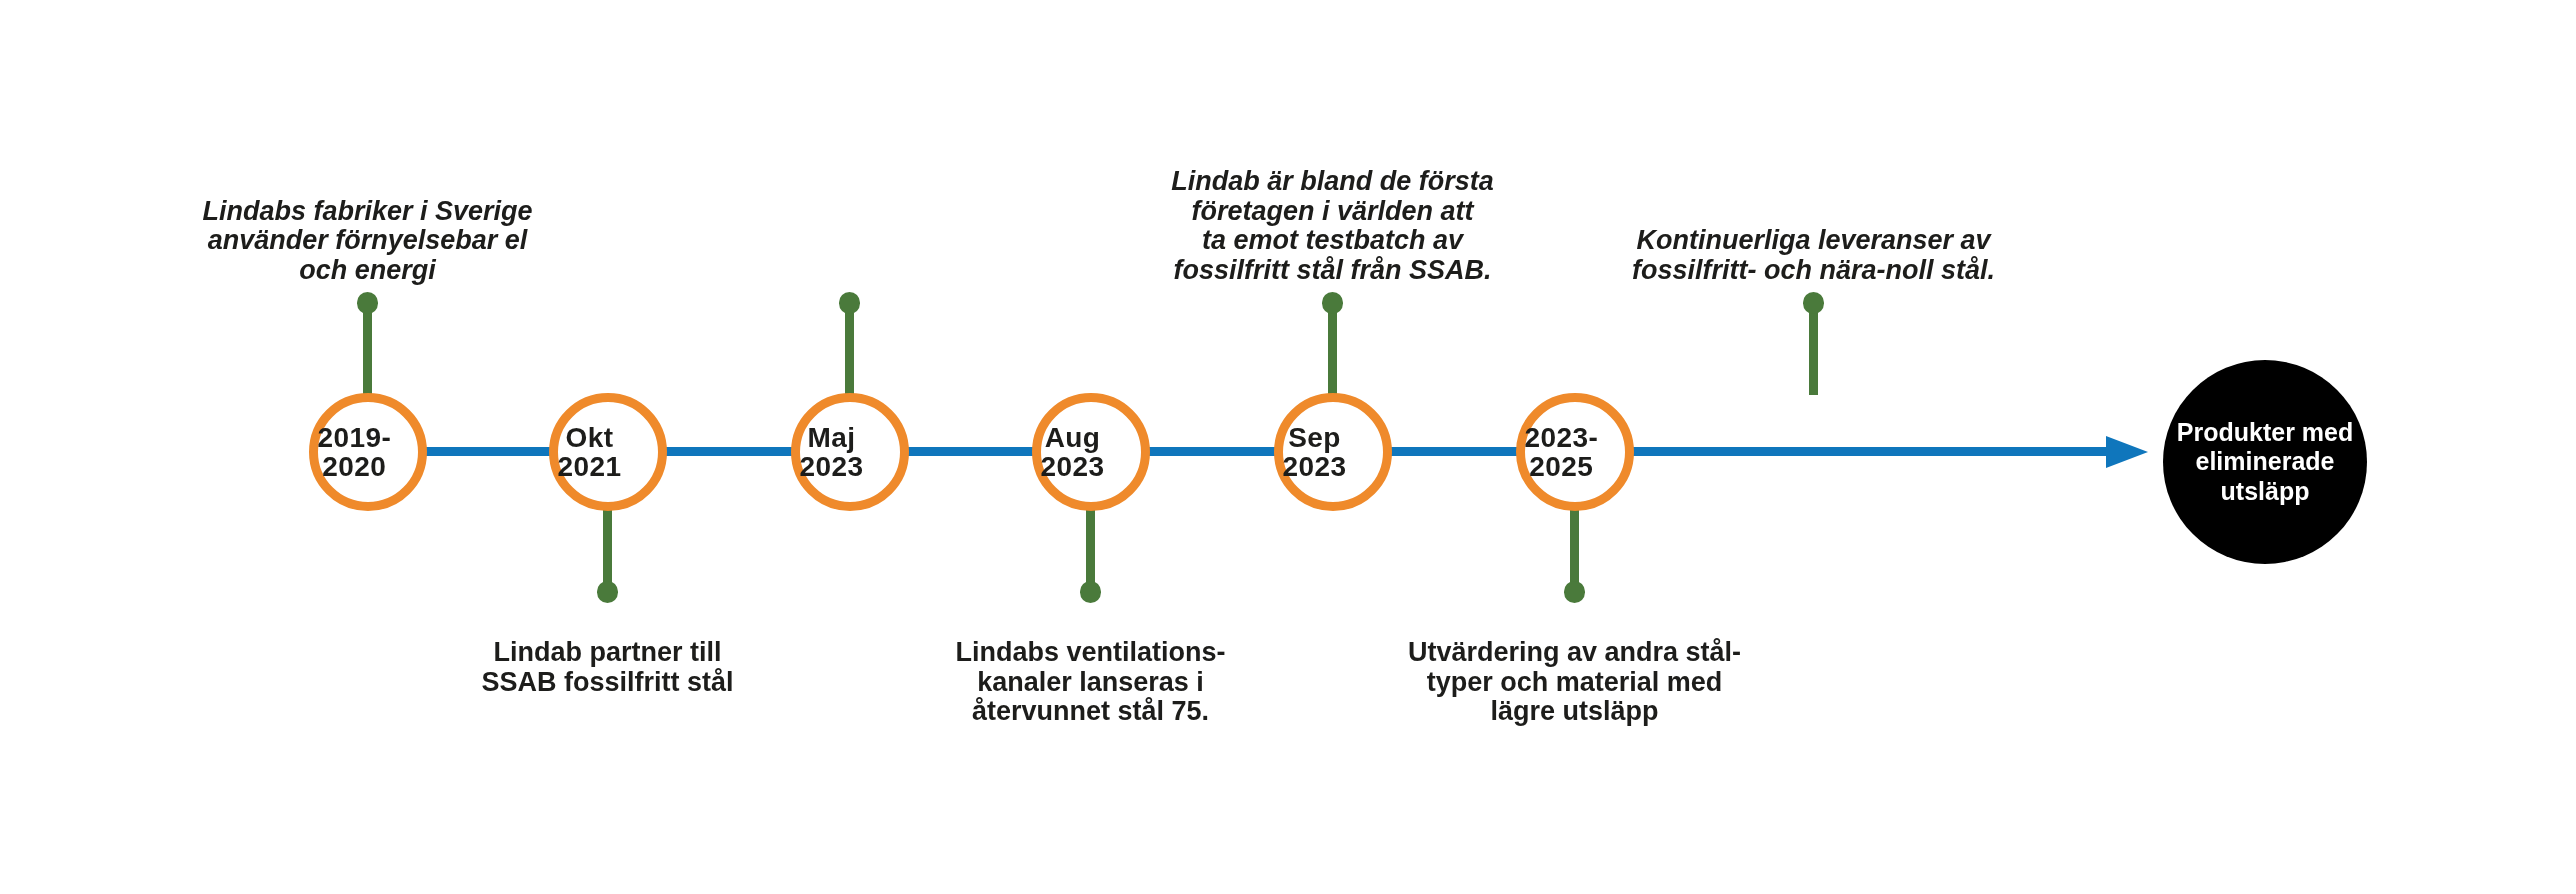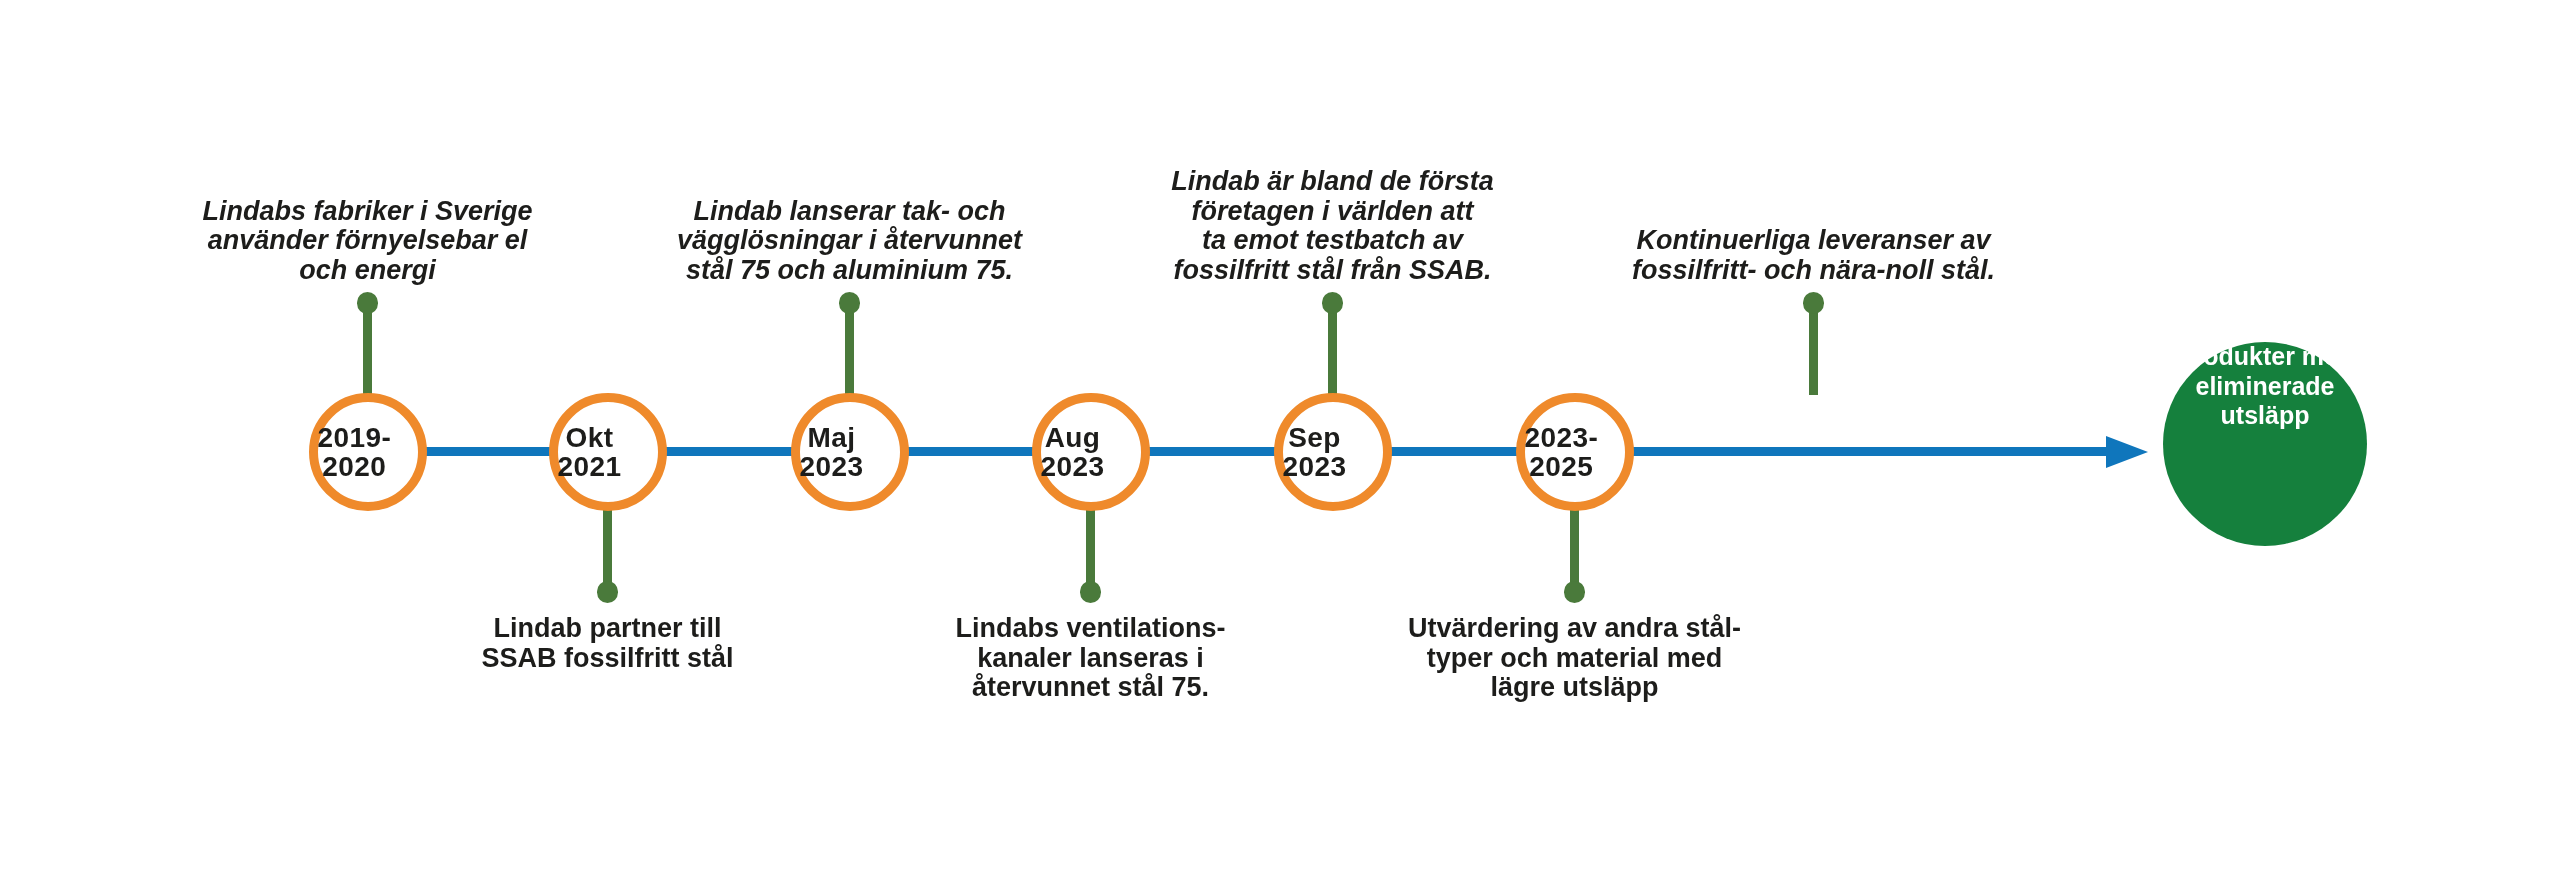--- a/index.html
+++ b/index.html
@@ -93,33 +93,33 @@
     left: 0;
     width: 429px;
     text-align: center;
     font-size: 27px;
     font-weight: 700;
     color: #1D1D1B;
     line-height: 29.5px;
     white-space: pre;
   }
   .m-label.above { bottom: 609px; font-style: italic; }
-  .m-label.below { top: 614px; }
+  .m-label.below { top: 638px; }
 
   
   .end-node {
     position: absolute;
     left: 2163px;
-    top: 342px;
+    top: 360px;
     width: 204px;
     height: 204px;
-    background: #15803d;
+    background: #000000;
     border-radius: 50%;
     display: flex;
-    align-items: flex-start;
+    align-items: center;
     justify-content: center;
     z-index: 3;
   }
   .end-label {
     color: #ffffff;
     font-size: 25px;
     font-weight: 700;
     line-height: 29.5px;
     text-align: center;
     white-space: pre;
@@ -150,23 +150,20 @@
     <div class="m-dot below"></div>
     <div class="m-label below">Lindab partner till
 SSAB fossilfritt stål</div>
     <div class="m-node">
       <span class="m-date">Okt
 2021</span>
     </div>
   </div>
 
   <div class="milestone" style="left:850px;">
-    <div class="m-label above">Lindab lanserar tak- och
-vägglösningar i återvunnet
-stål 75 och aluminium 75.</div>
     <div class="m-stem above"></div>
     <div class="m-dot above"></div>
     <div class="m-node">
       <span class="m-date">Maj
 2023</span>
     </div>
   </div>
 
   <div class="milestone" style="left:1091px;">
     <div class="m-stem below"></div>

